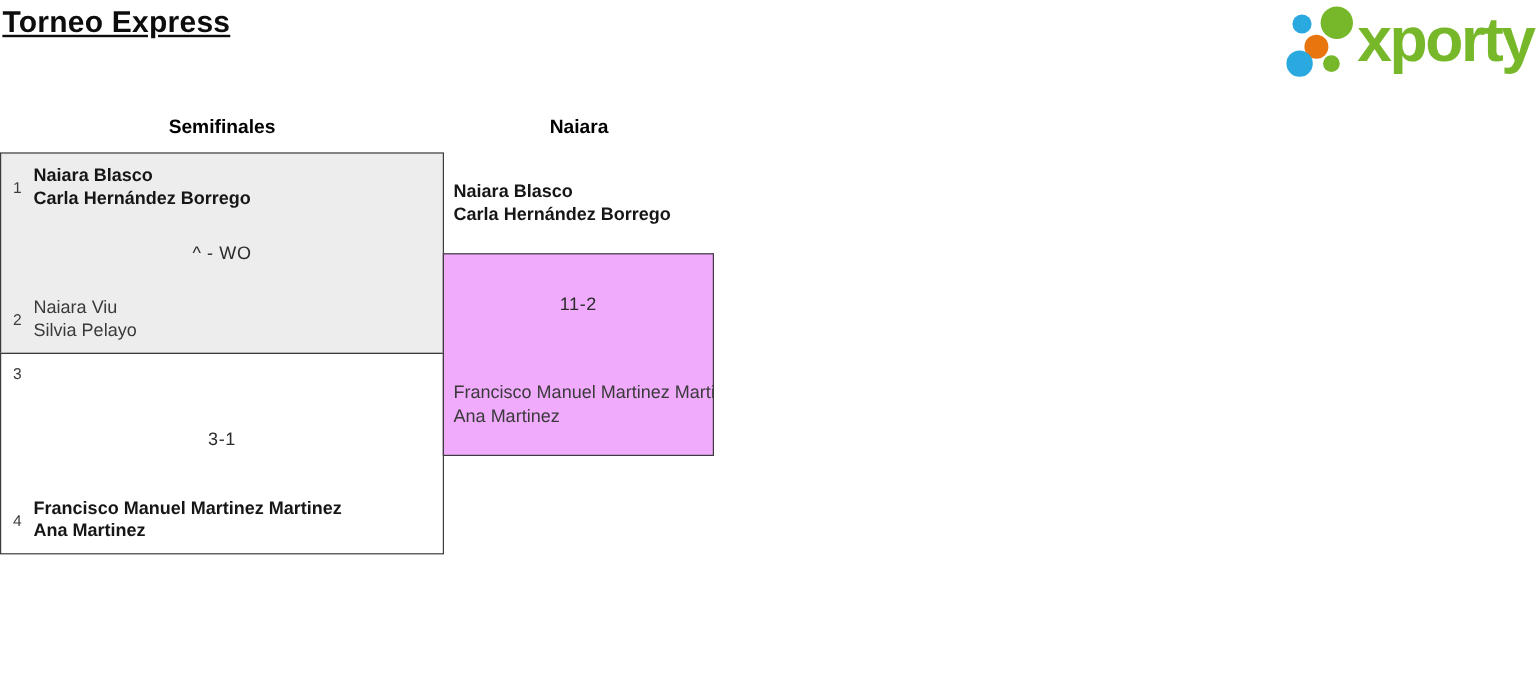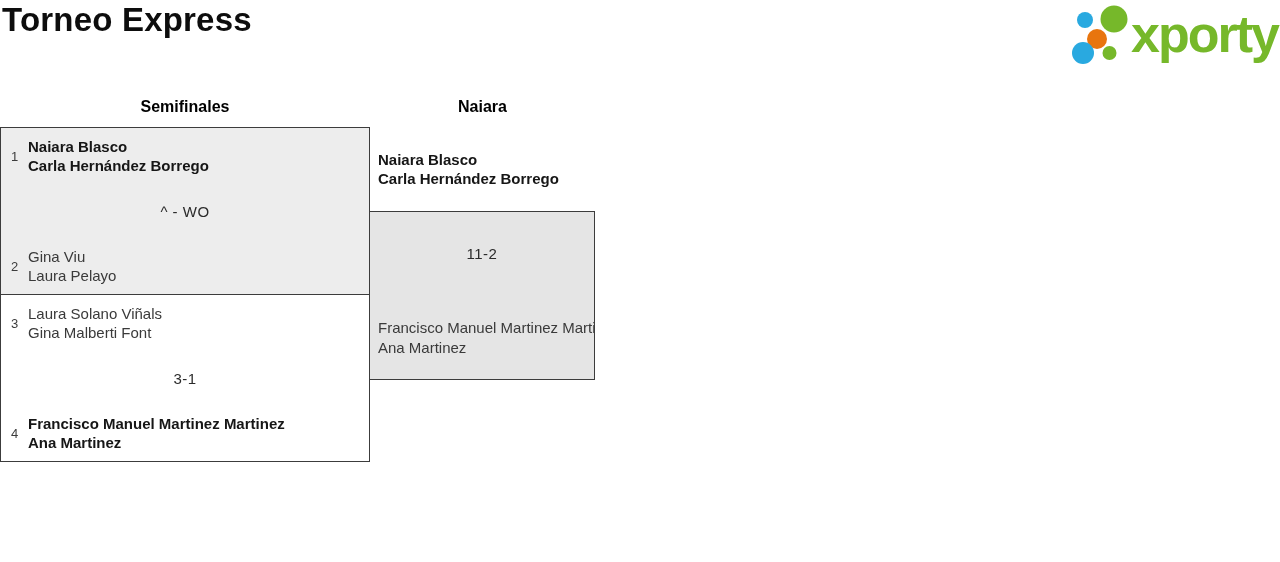--- a/index.html
+++ b/index.html
@@ -8,22 +8,22 @@
     width:1280px; height:562px;
     font-family:"Liberation Sans", sans-serif;
     position:relative; overflow:hidden;
     color:#111;
   }
   .abs { position:absolute; }
 
   
   .titles { left:2px; top:3px; }
   .title-line {
-    font-size:33px; line-height:33px; font-weight:600;
-    color:#0d0d0d; letter-spacing:0.2px; white-space:nowrap;
+    font-size:25px; line-height:33px; font-weight:600;
+    color:#0d0d0d; letter-spacing:0.2px; white-space:nowrap;text-decoration:underline;
   }
 
   
   .logo {
     top:2px; right:2px; height:72px;
     display:flex; align-items:flex-start;
     cursor:pointer; text-decoration:none;
   }
   .logo-text {
     font-size:52px; line-height:64px; font-weight:700;
@@ -61,21 +61,21 @@
   }
 
   
   .final-top-team {
     left:378px; top:150px;
     font-size:15px; line-height:19px; font-weight:700; color:#161616;
     white-space:nowrap;
   }
   .final-box {
     left:369px; top:211px; width:226px; height:169px;
-    border:1px solid #3c3c3c; background:#e5e5e5; overflow:hidden;
+    border:1px solid #3c3c3c; background:#f0abfc; overflow:hidden;
   }
   .final-score {
     margin-top:33px; text-align:center;
     font-size:15px; line-height:17px; color:#2b2b2b; letter-spacing:0.5px;
   }
   .final-bottom-team {
     position:absolute; left:8px; top:106px;
     font-size:15px; line-height:20px; color:#3a3a3a; white-space:nowrap;
   }
 </style>
@@ -105,33 +105,29 @@
     <span class="seed">1</span>
     <div class="names winner">
       <div>Naiara Blasco</div>
       <div>Carla Hernández Borrego</div>
     </div>
   </div>
   <div class="score">^ - WO</div>
   <div class="team-row">
     <span class="seed">2</span>
     <div class="names">
-      <div>Gina Viu</div>
-      <div>Laura Pelayo</div>
+      <div>Naiara Viu</div>
+      <div>Silvia Pelayo</div>
     </div>
   </div>
 </div>
 
 <div class="abs match m2">
   <div class="team-row">
     <span class="seed">3</span>
-    <div class="names">
-      <div>Laura Solano Viñals</div>
-      <div>Gina Malberti Font</div>
-    </div>
   </div>
   <div class="score">3-1</div>
   <div class="team-row">
     <span class="seed">4</span>
     <div class="names winner">
       <div>Francisco Manuel Martinez Martinez</div>
       <div>Ana Martinez</div>
     </div>
   </div>
 </div>

